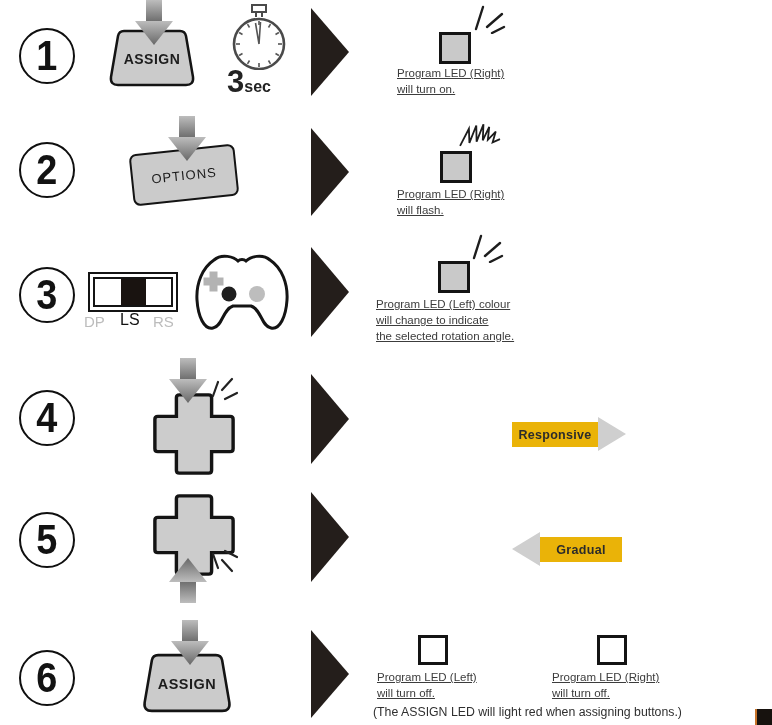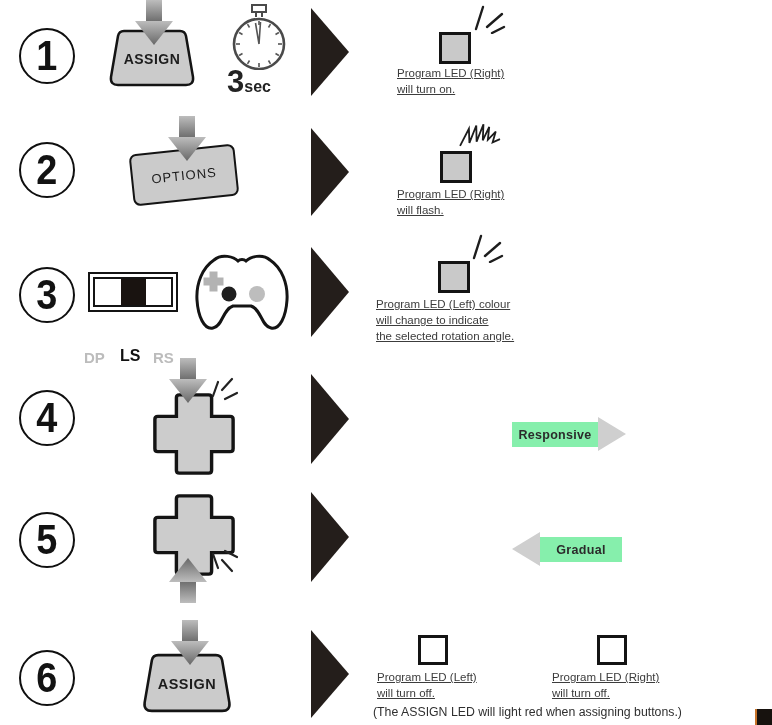--- a/index.html
+++ b/index.html
@@ -26,26 +26,26 @@
   .options-btn{
     width:106px;height:52px;background:#cbcbcb;border:2.5px solid #141414;border-radius:7px;
     box-sizing:border-box;transform:rotate(-6deg);
     display:flex;align-items:center;justify-content:center;
     font-size:13px;letter-spacing:1px;color:#1c1c1c;
   }
   
   .switch-outer{width:90px;height:40px;border:2px solid #141414;box-sizing:border-box;background:#fff;padding:3px;}
   .switch-inner{width:100%;height:100%;border:2px solid #141414;box-sizing:border-box;display:flex;justify-content:center;}
   .switch-knob{width:25px;height:100%;background:#191310;}
-  .sw-label{font-size:15px;font-weight:bold;color:#bcbcbc;margin-top:36px;}
+  .sw-label{font-size:15px;font-weight:normal;color:#bcbcbc;}
   .sw-label.on{color:#111;font-size:16px;}
   
   .dir-arrow{height:34px;}
   .dir-body{
-    position:absolute;top:5px;height:25px;background:#86efac;
+    position:absolute;top:5px;height:25px;background:#eab308;
     display:flex;align-items:center;justify-content:center;
     font-size:12.5px;font-weight:bold;color:#2b2b2b;letter-spacing:.3px;
   }
   .head-right{position:absolute;width:0;height:0;top:0;
     border-top:17px solid transparent;border-bottom:17px solid transparent;border-left:28px solid #cfcfcf;}
   .head-left{position:absolute;width:0;height:0;top:0;left:0;
     border-top:17px solid transparent;border-bottom:17px solid transparent;border-right:28px solid #cfcfcf;}
   
   .timer-label{display:flex;align-items:baseline;color:#232323;}
   .timer-label .big{font-size:31px;font-weight:bold;line-height:1;}

